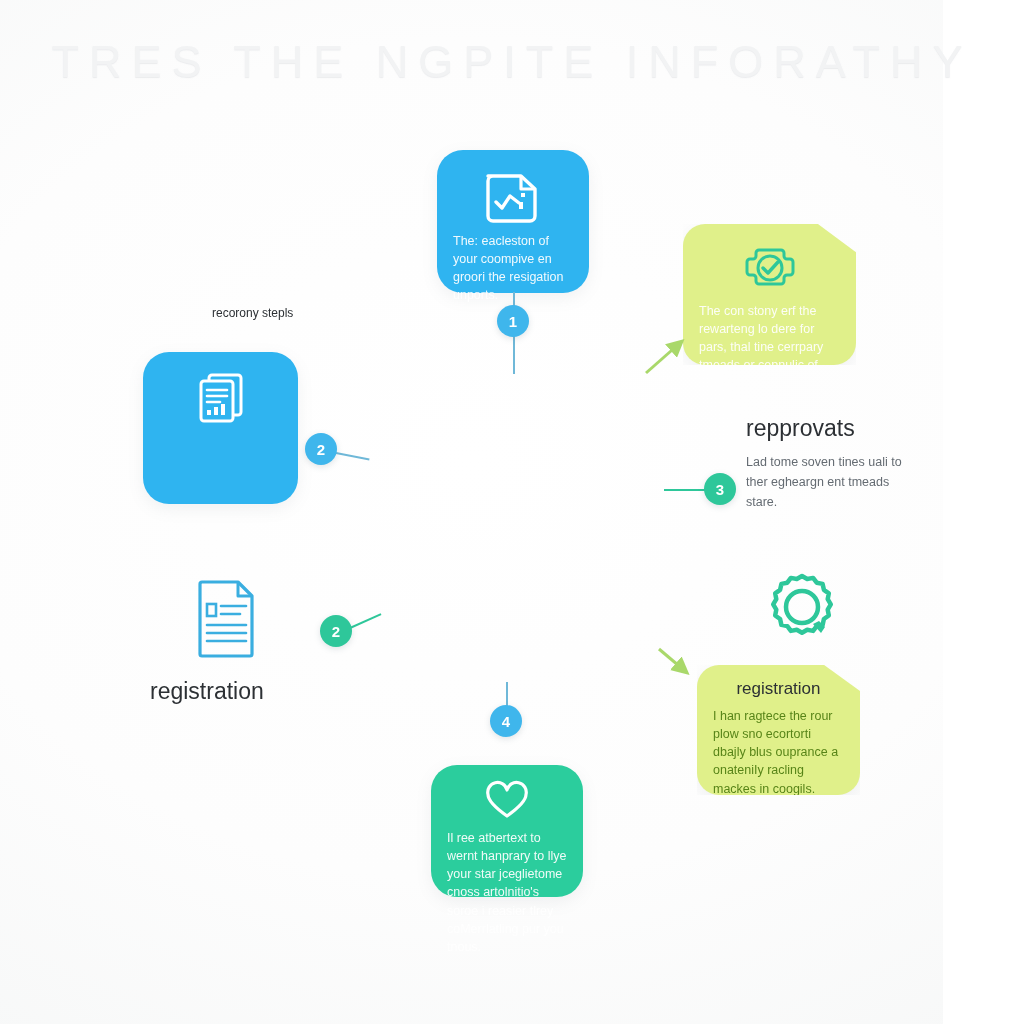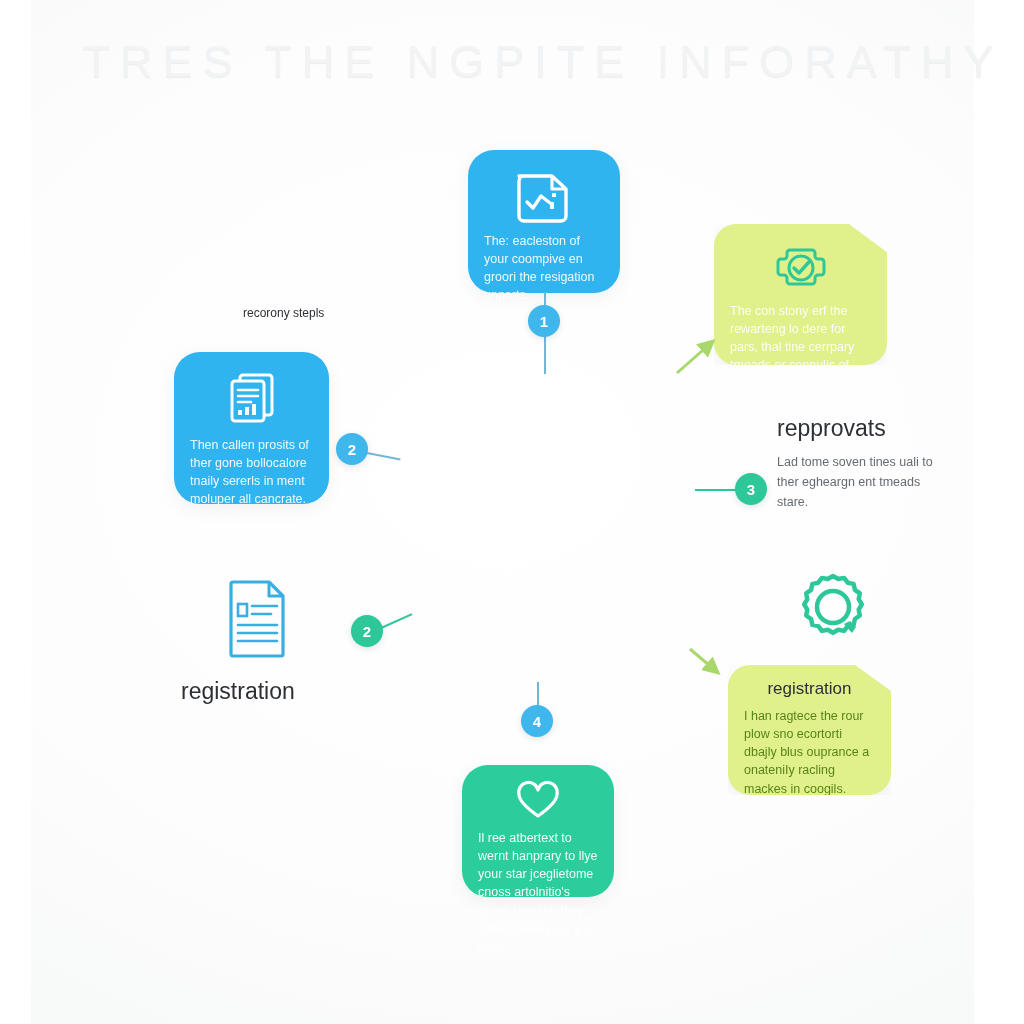--- a/index.html
+++ b/index.html
@@ -13,21 +13,20 @@
     font-family: "Liberation Sans", sans-serif;
     overflow: hidden;
     position: relative;
   }
   #canvas {
     position: relative;
     width: 943px;
     height: 1024px;
     background:
       radial-gradient(ellipse 900px 700px at 50% 45%, #ffffff 0%, #fdfdfd 60%, #f7f8f8 100%);
-    margin-left: 31px;
   }
 
   
   .page-title {
     position: absolute;
     left: 0;
     top: 36px;
     width: 1024px;
     text-align: center;
     font-size: 45px;
@@ -184,21 +183,20 @@
         <rect x="20" y="5" width="32" height="40" rx="3" stroke="#ffffff" stroke-width="3" fill="none"></rect>
         <rect x="12" y="11" width="32" height="40" rx="3" stroke="#ffffff" stroke-width="3" fill="#2fb4f0"></rect>
         <line x1="18" y1="20" x2="38" y2="20" stroke="#ffffff" stroke-width="2.6" stroke-linecap="round"></line>
         <line x1="18" y1="26" x2="38" y2="26" stroke="#ffffff" stroke-width="2.6" stroke-linecap="round"></line>
         <line x1="18" y1="32" x2="31" y2="32" stroke="#ffffff" stroke-width="2.6" stroke-linecap="round"></line>
         <rect x="18" y="40" width="4" height="5" fill="#ffffff"></rect>
         <rect x="25" y="37" width="4" height="8" fill="#ffffff"></rect>
         <rect x="32" y="34" width="4" height="11" fill="#ffffff"></rect>
       </svg>
     </span>
-    <div class="card-body">Then callen prosits of ther gone bollocalore tnaily sererls in ment moluper all cancrate.</div>
   </div>
 
   <div class="badge badge-blue" style="left:305px; top:433px;">
     <span>2</span>
   </div>
   <div class="connector diag" style="left:336px; top:452px; width:34px; transform:rotate(11deg);"></div>
 
   <div class="card card-lime light-text clip-tr" style="left:683px; top:224px; width:173px; height:141px;">
     <span class="card-icon">
       <svg width="56" height="52" viewBox="0 0 56 52" fill="none">

